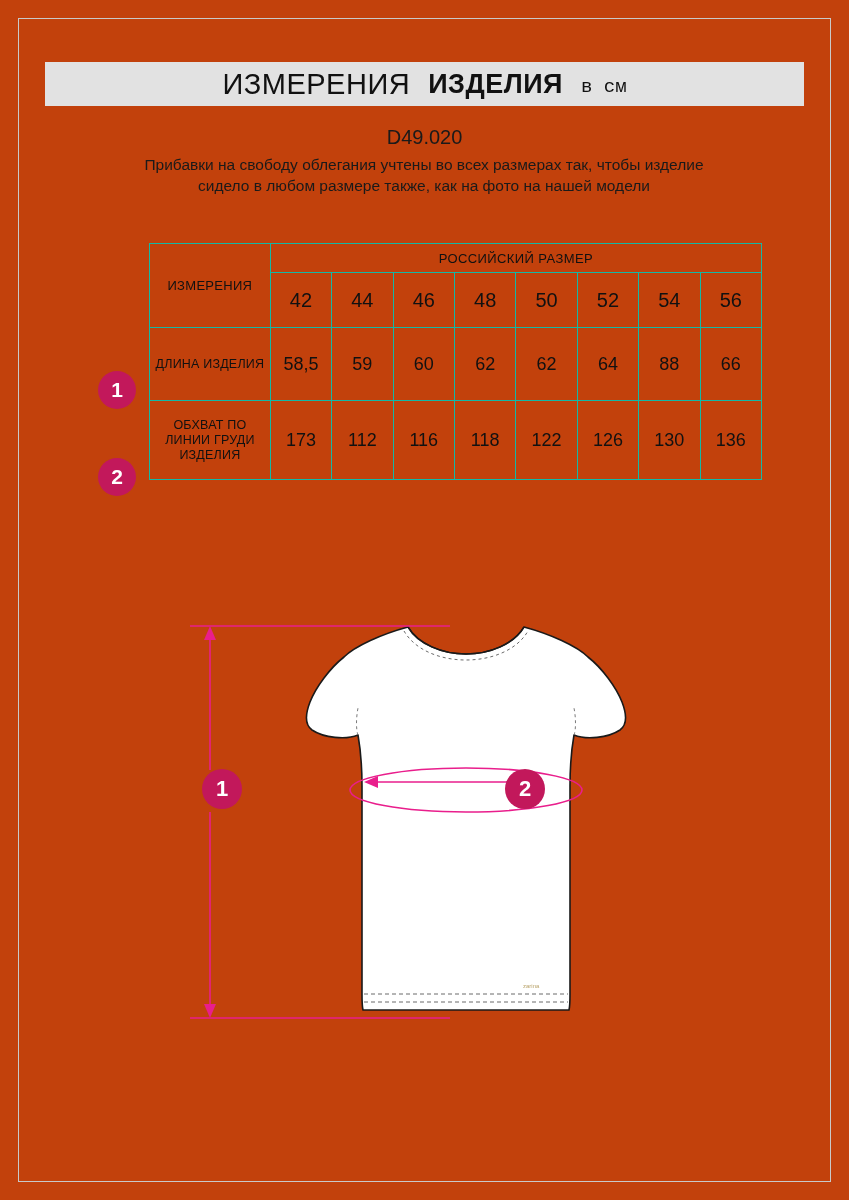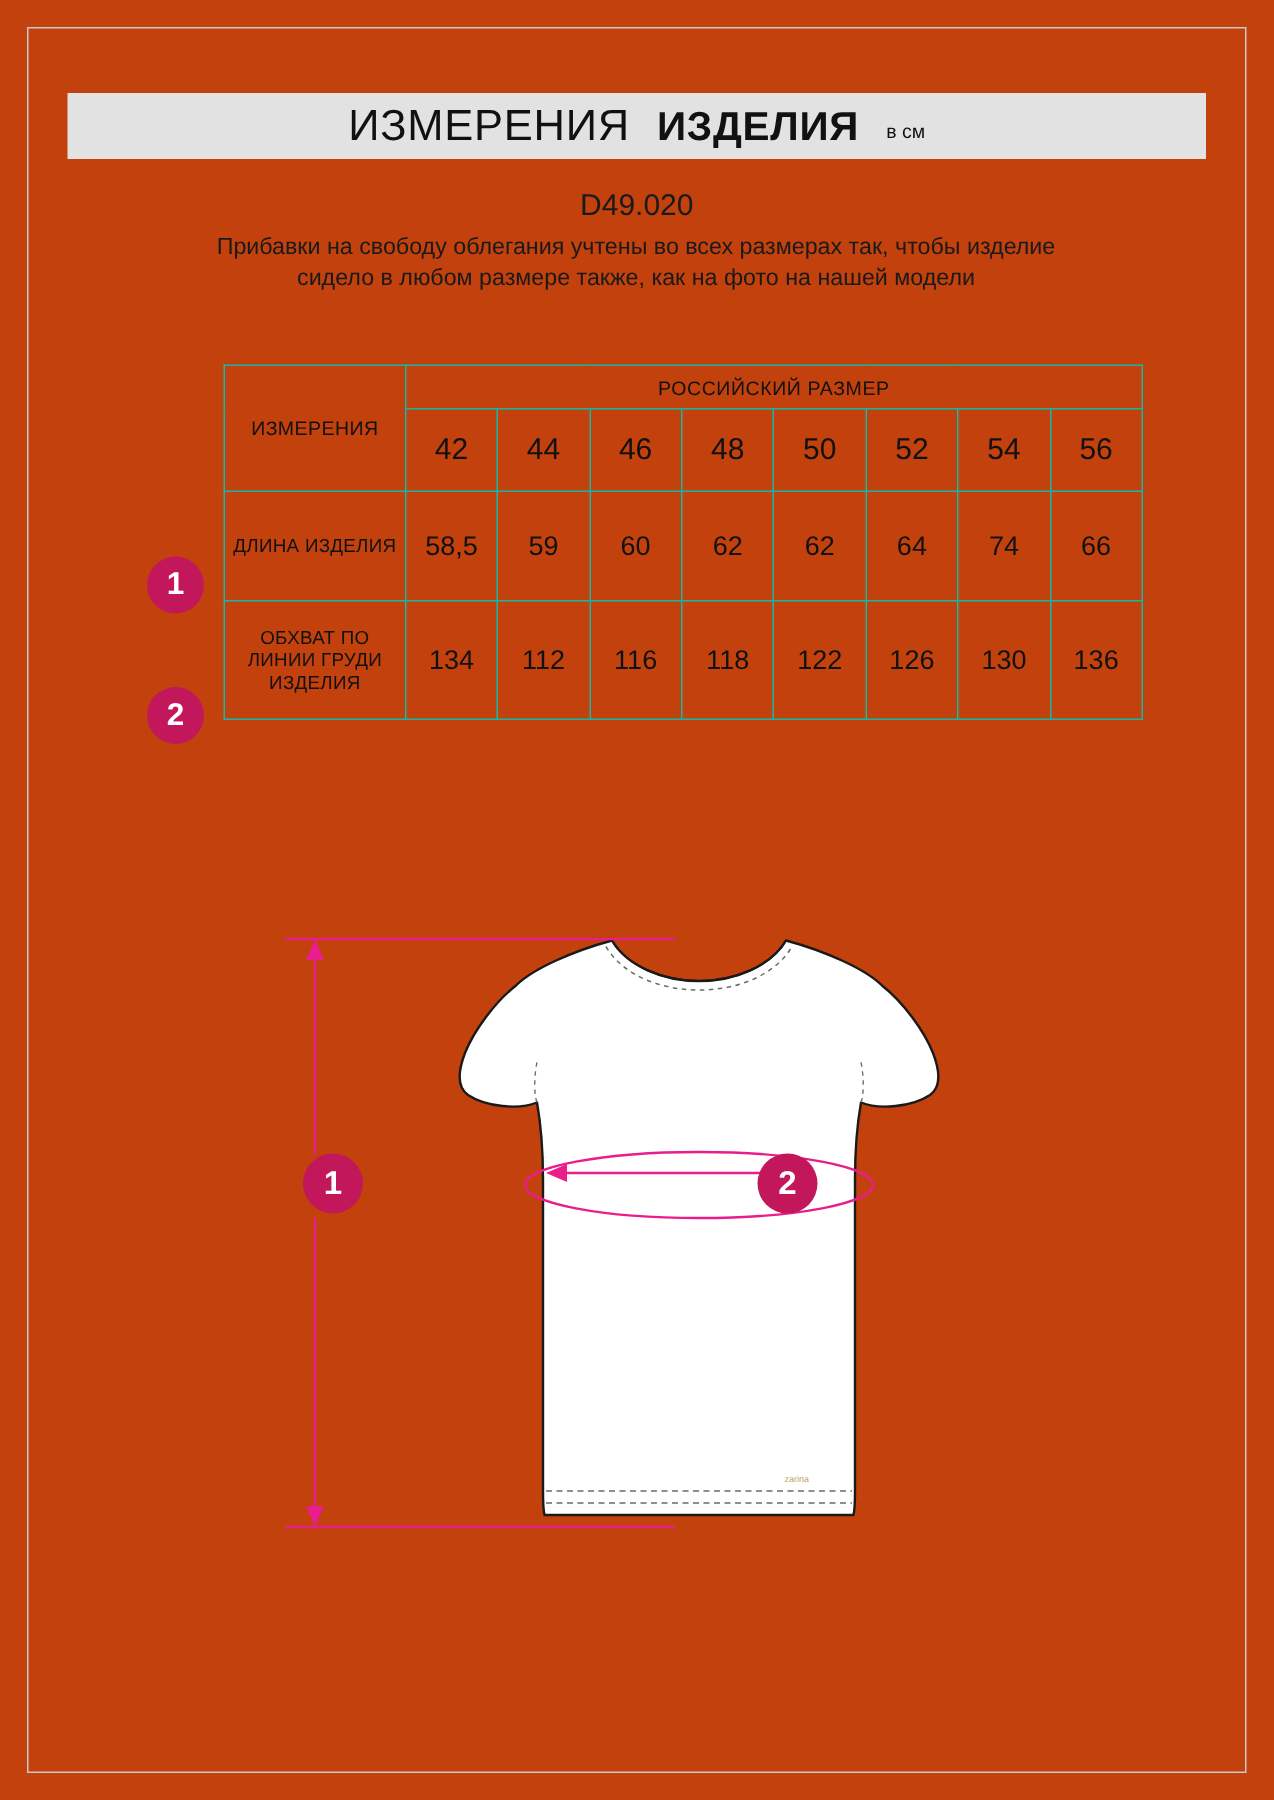--- a/index.html
+++ b/index.html
@@ -56,25 +56,26 @@
     color: #111;
     font-weight: 400;
   }
   .hdr-2 {
     font-size: 27px;
     letter-spacing: 0.5px;
     color: #111;
     font-weight: 700;
   }
   .hdr-3 {
-    font-size: 13px;
+    font-size: 19px;
     color: #111;
     font-weight: 400;
     align-self: center;
     padding-top: 6px;
+    font-family: Liberation Mono, monospace;
   }
 
   
   .article-code {
     position: absolute;
     top: 126px;
     left: 0;
     width: 849px;
     text-align: center;
     font-size: 20px;
@@ -233,26 +234,26 @@
           <td class="size-num">56</td>
         </tr>
         <tr class="row-h1">
           <td class="row-label">ДЛИНА ИЗДЕЛИЯ</td>
           <td class="row-val">58,5</td>
           <td class="row-val">59</td>
           <td class="row-val">60</td>
           <td class="row-val">62</td>
           <td class="row-val">62</td>
           <td class="row-val">64</td>
-          <td class="row-val">74</td>
+          <td class="row-val">88</td>
           <td class="row-val">66</td>
         </tr>
         <tr class="row-h2">
           <td class="row-label">ОБХВАТ ПО ЛИНИИ ГРУДИ ИЗДЕЛИЯ</td>
-          <td class="row-val">134</td>
+          <td class="row-val">173</td>
           <td class="row-val">112</td>
           <td class="row-val">116</td>
           <td class="row-val">118</td>
           <td class="row-val">122</td>
           <td class="row-val">126</td>
           <td class="row-val">130</td>
           <td class="row-val">136</td>
         </tr>
       </tbody>
     </table>

